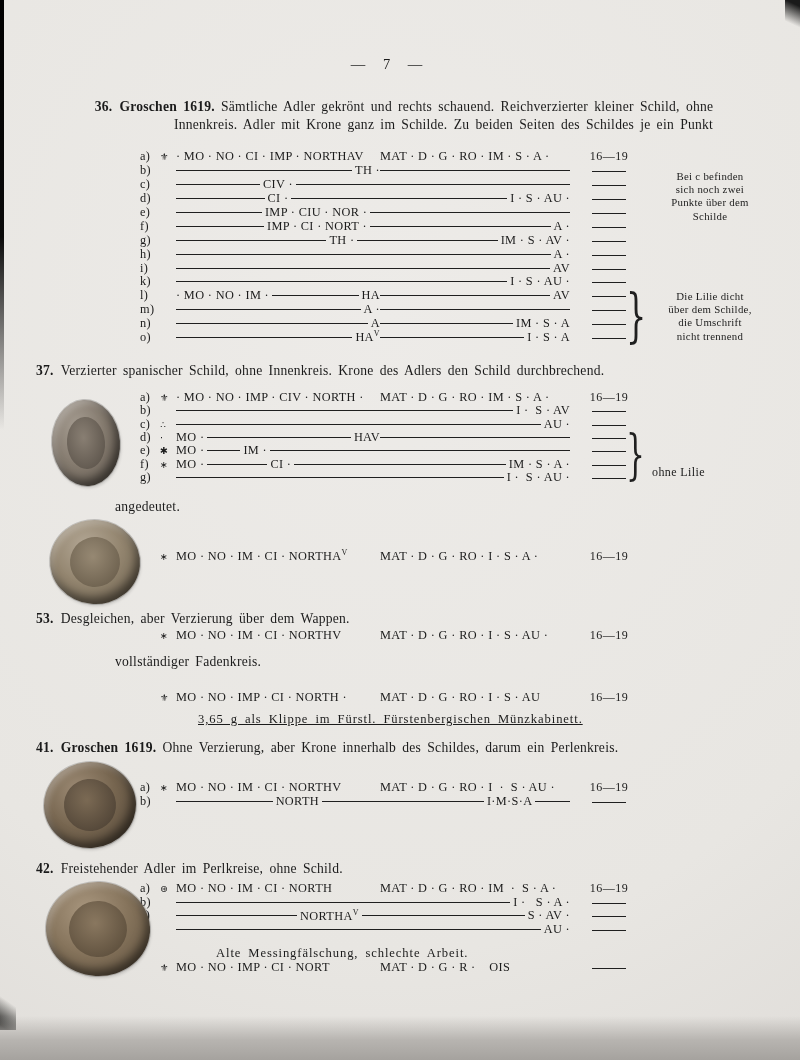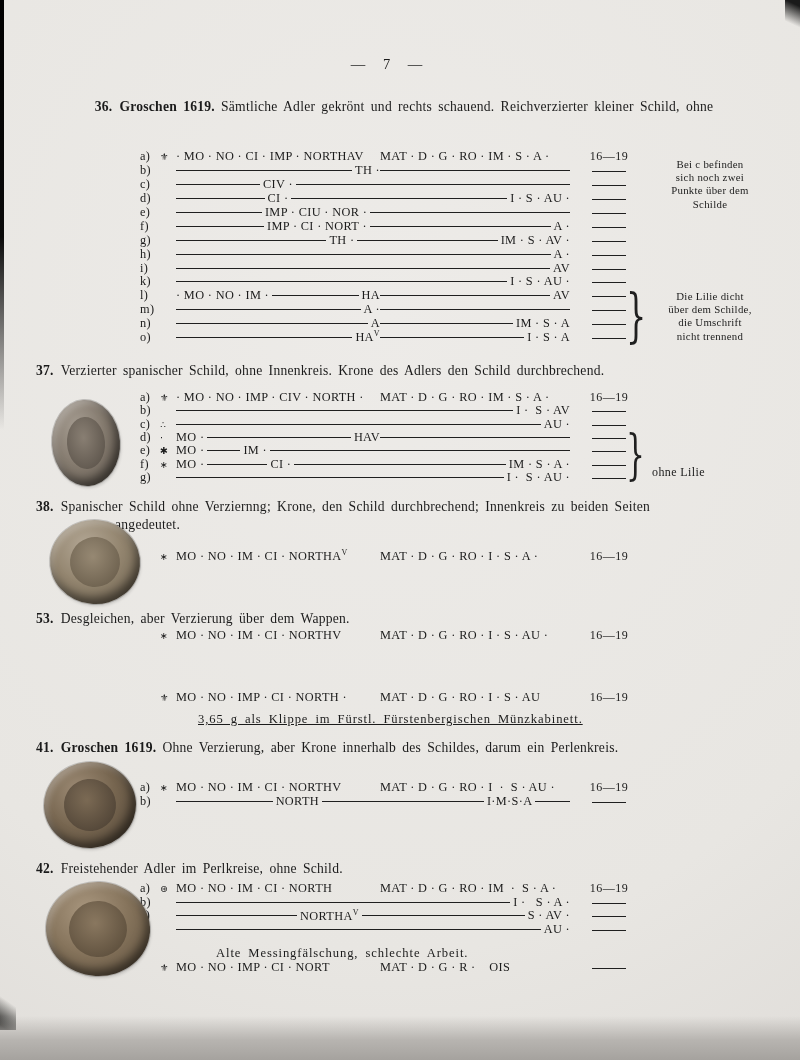--- a/index.html
+++ b/index.html
@@ -61,20 +61,21 @@
   <div class="artifact edge-left"></div>
   <div class="artifact corner-tr"></div>
   <div class="artifact corner-bl"></div>
   <div class="artifact bottom-band"></div>
 
   <div class="page-number">— 7 —</div>
 
   <div id="entries">
       <div class="head" style="top: 98px; text-align: center;">
         <div><span class="num">36.</span><b>Groschen 1619.</b><span>Sämtliche Adler gekrönt und rechts schauend.  Reichverzierter kleiner Schild, ohne</span></div>
+        <div class="cont">Innenkreis.  Adler mit Krone ganz im Schilde.  Zu beiden Seiten des Schildes je ein Punkt</div>
       </div>
       <div class="rows" style="top: 150px;">
         <div class="row" style="height: 13.9px;">
           <div class="c-label">a)</div>
           <div class="c-sym">⚜</div>
           <div class="c-left">
             <span class="txt">· MO · NO · CI · IMP · NORTHAV</span>
           </div>
           <div class="c-right">
             <span class="txt">MAT · D · G · RO · IM · S · A ·</span>
@@ -269,21 +270,21 @@
           </div>
           <div class="c-right">
             <span class="rule" style="flex-grow: 1.7;"></span>
             <span class="txt">I · S · A</span>
           </div>
           <div class="c-date">
             <div class="daterule"></div>
           </div>
         </div>
       </div>
-      <div class="mnote" style="left: 646px; top: 158px; width: 128px; text-align: center;">
+      <div class="mnote" style="left: 646px; top: 170px; width: 128px; text-align: center;">
         <div>Bei c befinden</div>
         <div>sich noch zwei</div>
         <div>Punkte über dem</div>
         <div>Schilde</div>
       </div>
       <div class="brace" style="left: 626px; top: 287px; font-size: 58px; line-height: 58px; transform: scaleX(0.55);">}</div>
       <div class="mnote" style="left: 644px; top: 290px; width: 132px;">
         <div>Die Lilie dicht</div>
         <div>über dem Schilde,</div>
         <div>die Umschrift</div>
@@ -391,21 +392,20 @@
             <span class="txt">I ·  S · AU ·</span>
           </div>
           <div class="c-date">
             <div class="daterule"></div>
           </div>
         </div>
       </div>
       <div class="brace" style="left: 626px; top: 428px; font-size: 54px; line-height: 54px; transform: scaleX(0.55);">}</div>
       <div class="brace-label" style="left: 652px; top: 447px;">ohne Lilie</div>
       <div class="head" style="top: 498px;">
-        <div><span class="num">38.</span><span>Spanischer Schild ohne Verziernng; Krone, den Schild durchbrechend; Innenkreis zu beiden Seiten</span></div>
         <div class="cont">angedeutet.</div>
       </div>
       <div class="rows" style="top: 549px;">
         <div class="row" style="height: 14px;">
           <div class="c-label"></div>
           <div class="c-sym">∗</div>
           <div class="c-left">
             <span class="txt">MO · NO · IM · CI · NORTHA<sup>V</sup></span>
           </div>
           <div class="c-right">
@@ -424,20 +424,21 @@
           <div class="c-left">
             <span class="txt">MO · NO · IM · CI · NORTHV</span>
           </div>
           <div class="c-right">
             <span class="txt">MAT · D · G · RO · I · S · AU ·</span>
           </div>
           <div class="c-date">16—19</div>
         </div>
       </div>
       <div class="head" style="top: 653px;">
+        <div class="cont">vollständiger Fadenkreis.</div>
       </div>
       <div class="rows" style="top: 690px;">
         <div class="row" style="height: 14px;">
           <div class="c-label"></div>
           <div class="c-sym">⚜</div>
           <div class="c-left">
             <span class="txt">MO · NO · IMP · CI · NORTH ·</span>
           </div>
           <div class="c-right">
             <span class="txt">MAT · D · G · RO · I · S · AU</span>

